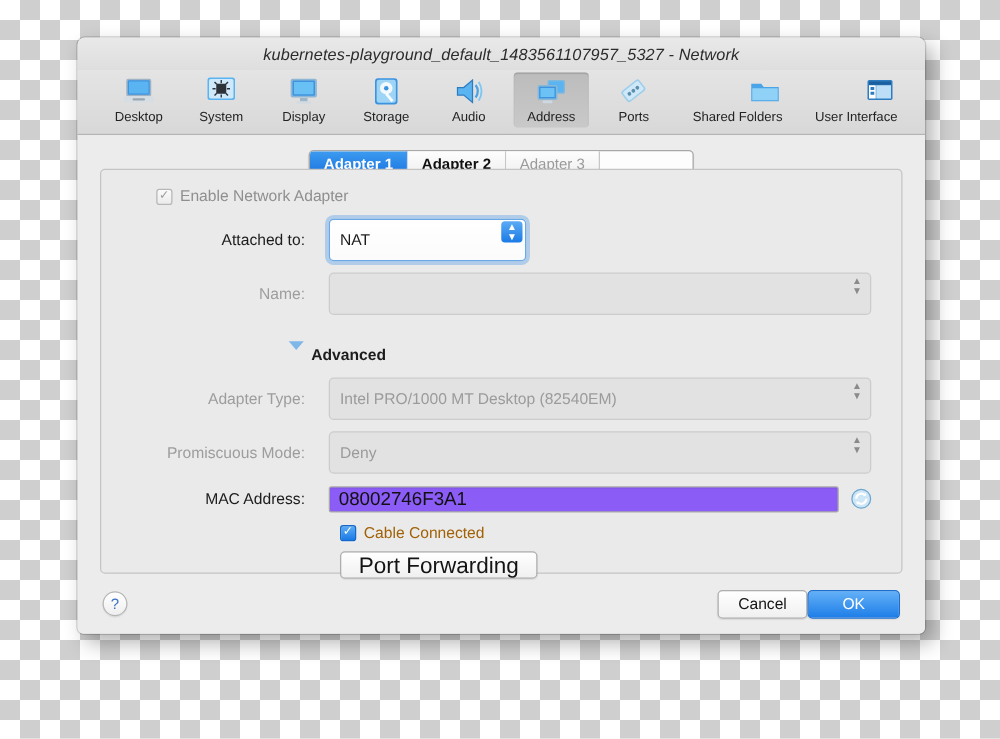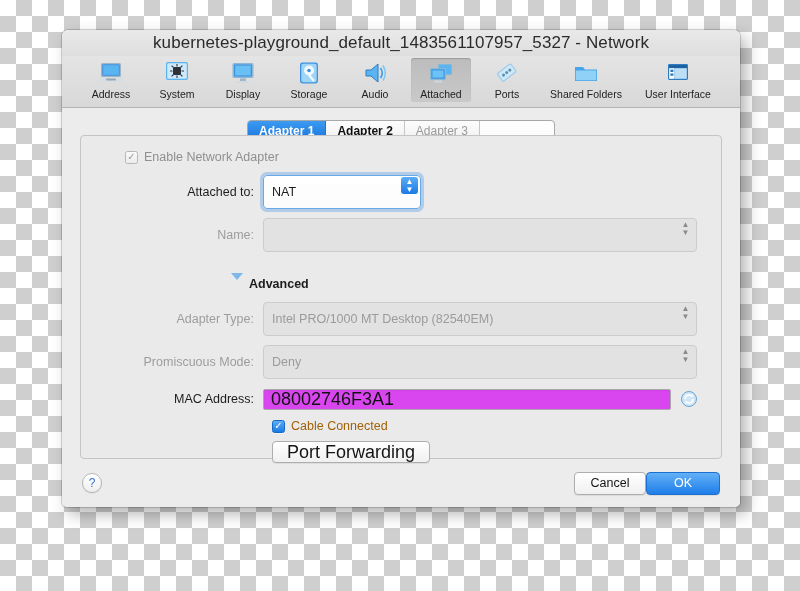--- a/index.html
+++ b/index.html
@@ -43,24 +43,25 @@
   
   .titlebar {
     height: 26px;
     background: linear-gradient(to bottom, #e9e9e9 0%, #dedede 100%);
     display: flex;
     align-items: center;
     justify-content: center;
     flex: none;
   }
   .title-text {
-    font-size: 17px;
+    font-size: 13px;
     color: #2b2b2b;
     letter-spacing: 0.1px;
     white-space: nowrap;
+    font-style: italic;
   }
 
   
   .toolbar {
     height: 52px;
     background: linear-gradient(to bottom, #e4e4e4 0%, #d8d8d8 100%);
     border-bottom: 1px solid #b4b4b4;
     display: flex;
     align-items: flex-start;
     justify-content: center;
@@ -70,21 +71,21 @@
   }
   .tb-item {
     width: 60px;
     display: flex;
     flex-direction: column;
     align-items: center;
     gap: 1px;
     padding: 2px 3px 2px 3px;
     border-radius: 3px;
   }
-  .tb-item.wide { width: 86px; }
+  .tb-item.wide { width: 86px; align-items: flex-end; }
   .tb-item.selected {
     background: linear-gradient(to bottom, #bcbcbc 0%, #c9c9c9 100%);
     box-shadow: inset 0 1px 1px rgba(0,0,0,0.18);
   }
   .tb-icon { width: 28px; height: 27px; display:block; }
   .tb-label {
     font-size: 10.5px;
     color: #232323;
     white-space: nowrap;
     line-height: 12px;
@@ -155,21 +156,21 @@
   }
   .row {
     display: flex;
     align-items: center;
     margin-bottom: 9px;
     min-height: 22px;
   }
   .lbl {
     width: 160px;
     text-align: right;
-    padding-right: 9px;
+    padding-right: 19px;
     font-size: 12.5px;
     color: #1c1c1c;
     white-space: nowrap;
     flex: none;
   }
   .lbl.disabled { color: #9d9d9d; }
 
   
   .cbrow { display:flex; align-items:center; gap:6px; margin-bottom: 11px; padding-left: 22px; }
   .cbox {
@@ -231,25 +232,25 @@
     background: transparent;
     color: #8a8a8a;
   }
   .chev span { display:block; font-size:8px; letter-spacing:0; }
 
   
   .textfield {
     height: 21px;
     border: 1px solid #a9a9a9;
     border-radius: 2px;
-    background: #d946ef;
+    background: #8b5cf6;
     display: flex;
     align-items: center;
     padding-left: 7px;
-    font-size: 18px;
+    font-size: 15px;
     color: #111;
     box-shadow: inset 0 1px 1px rgba(0,0,0,0.07);
   }
 
   .refresh-btn {
     width: 20px; height: 20px; margin-left: 8px;
     flex: none; display:flex; align-items:center; justify-content:center;
   }
 
   
@@ -330,21 +331,21 @@
     <div class="tb-item">
       <span>
         <svg class="tb-icon" viewBox="0 0 28 27">
           <rect x="4" y="3" width="20" height="14" rx="1.5" fill="#9fb3c4"></rect>
           <rect x="5.2" y="4.2" width="17.6" height="11.6" rx="1" fill="#3c94e0"></rect>
           <rect x="6.2" y="5.2" width="15.6" height="9.6" fill="#5bb4f2"></rect>
           <rect x="2" y="17" width="24" height="5" rx="1.5" fill="#d6dde3"></rect>
           <rect x="9" y="18.6" width="10" height="1.8" rx="0.9" fill="#9aa7b2"></rect>
         </svg>
       </span>
-      <span class="tb-label">Address</span>
+      <span class="tb-label">Desktop</span>
     </div>
 
     <div class="tb-item">
       <span>
         <svg class="tb-icon" viewBox="0 0 28 27">
           <rect x="3" y="2" width="22" height="18" rx="2" fill="#5bb4f2"></rect>
           <rect x="4.2" y="3.2" width="19.6" height="15.6" rx="1.4" fill="#cfe8fa"></rect>
           <rect x="10" y="7" width="8" height="8" rx="1" fill="#2c3238"></rect>
           <g stroke="#2c3238" stroke-width="1.1">
             <line x1="14" y1="4" x2="14" y2="6.5"></line>
@@ -402,21 +403,21 @@
       <span>
         <svg class="tb-icon" viewBox="0 0 28 27">
           <rect x="11" y="4" width="14" height="11" rx="1.4" fill="#7fb8dd"></rect>
           <rect x="12.2" y="5.2" width="11.6" height="8.6" fill="#5bb4f2"></rect>
           <rect x="3" y="8" width="16" height="12" rx="1.4" fill="#89b9d8"></rect>
           <rect x="4.3" y="9.3" width="13.4" height="9.4" fill="#3c94e0"></rect>
           <rect x="5.4" y="10.4" width="11.2" height="7.2" fill="#6cc1f5"></rect>
           <rect x="7" y="20.4" width="8" height="2.2" rx="1" fill="#cdd9e2"></rect>
         </svg>
       </span>
-      <span class="tb-label">Attached</span>
+      <span class="tb-label">Address</span>
     </div>
 
     <div class="tb-item">
       <span>
         <svg class="tb-icon" viewBox="0 0 28 27">
           <g transform="rotate(-38 14 13)">
             <rect x="5" y="7" width="18" height="11" rx="2" fill="#9ccdea"></rect>
             <rect x="6.2" y="8.2" width="15.6" height="8.6" rx="1.4" fill="#cfe8f8"></rect>
             <circle cx="10" cy="12.5" r="1.5" fill="#5a8fae"></circle>
             <circle cx="14" cy="12.5" r="1.5" fill="#5a8fae"></circle>

